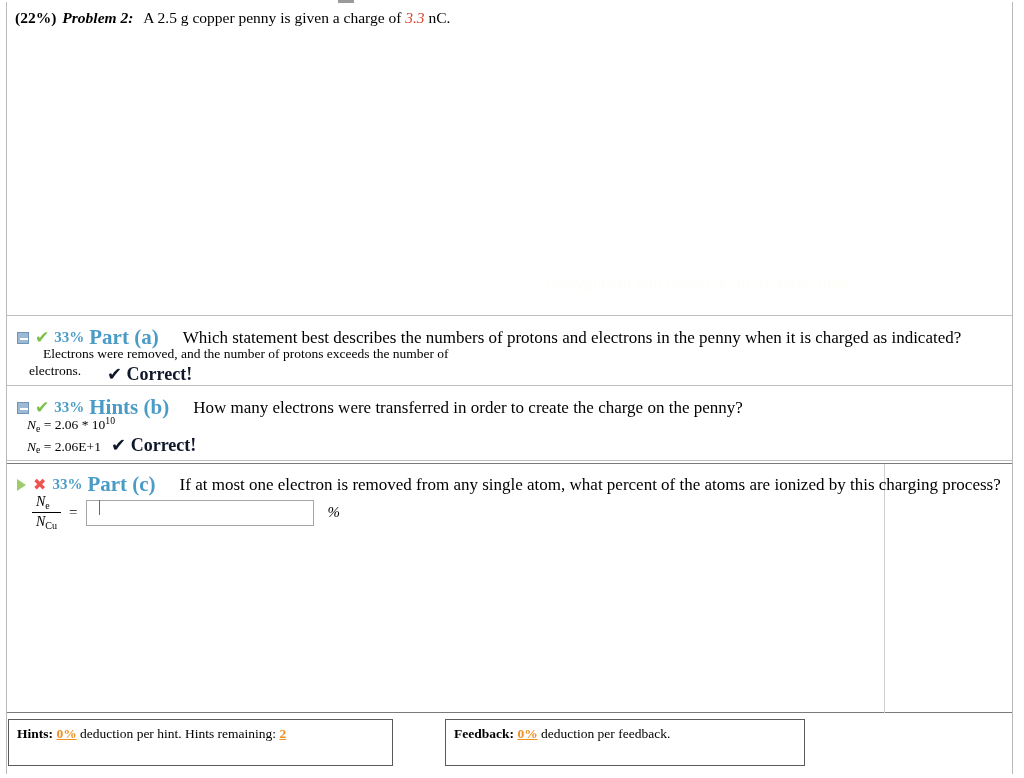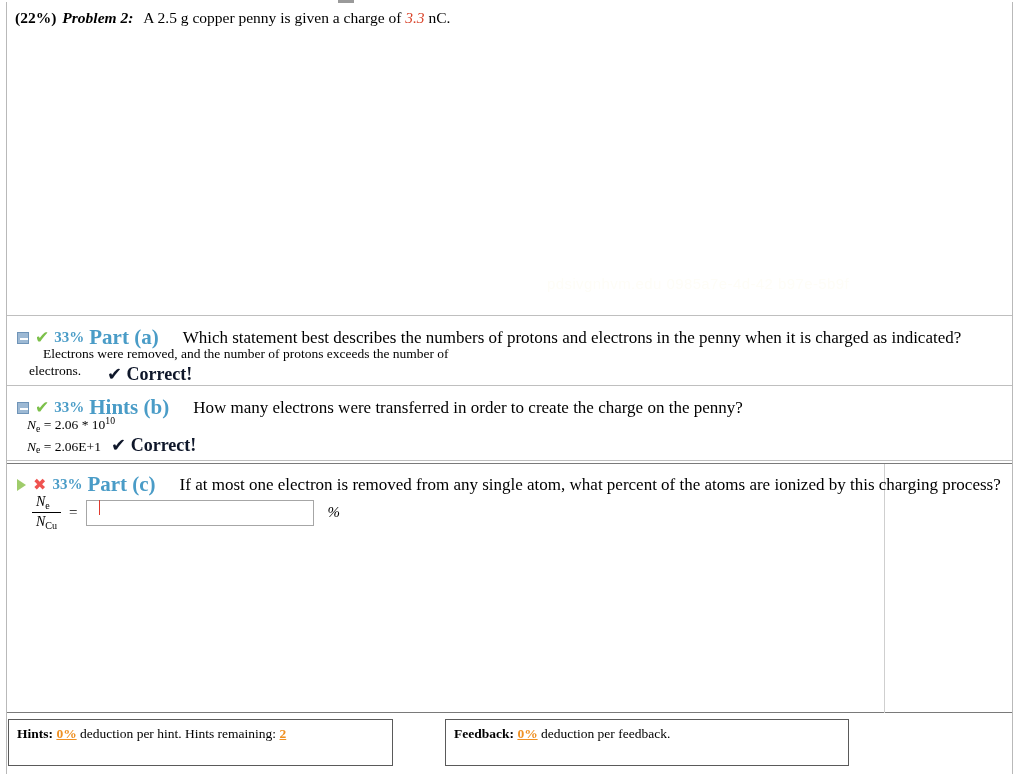--- a/index.html
+++ b/index.html
@@ -232,21 +232,21 @@
   .hint-box, .fb-box {
     position: absolute;
     top: 719px;
     height: 47px;
     border: 1px solid #5a5a5a;
     background: #fff;
     font-size: 13.5px;
     color: #000;
   }
   .hint-box { left: 8px; width: 385px; }
-  .fb-box   { left: 445px; width: 404px; }
+  .fb-box   { left: 445px; width: 360px; }
   .hf-line {
     position: absolute;
     left: 8px; top: 6px;
     white-space: nowrap;
   }
   .hf-lbl { font-weight: bold; }
 </style>
 </head>
 <body>
 

